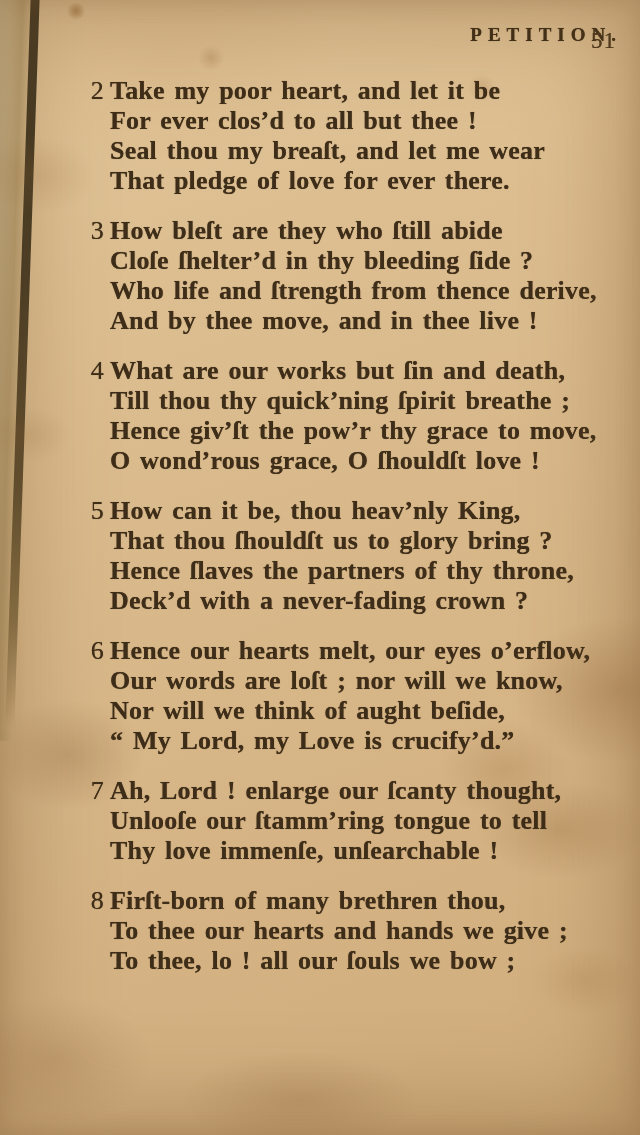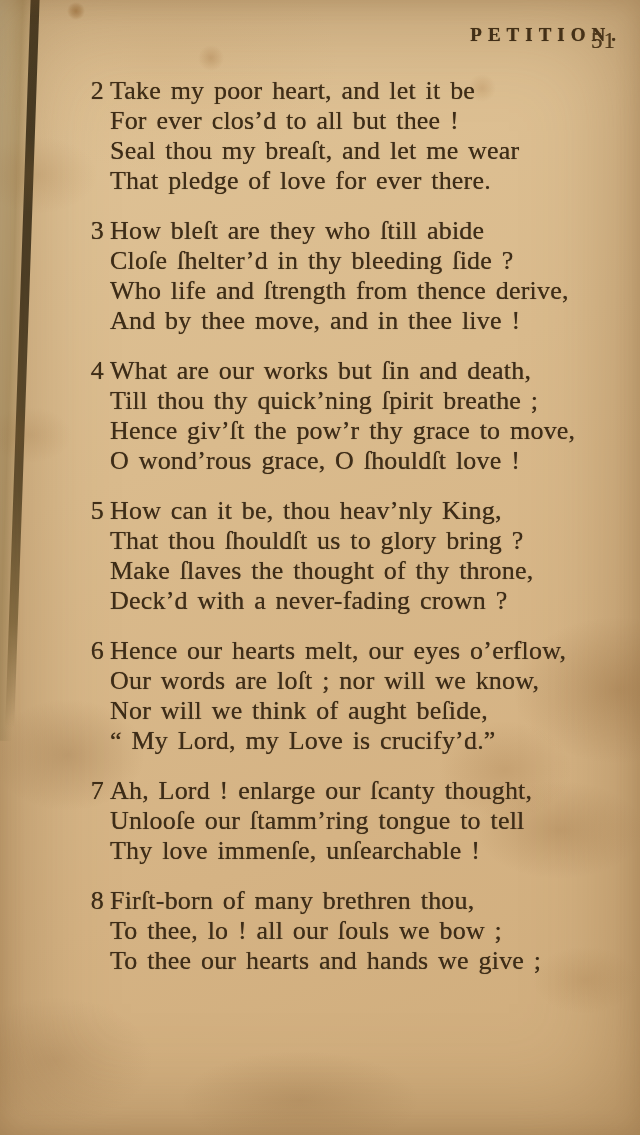--- a/index.html
+++ b/index.html
@@ -82,21 +82,21 @@
     text-shadow: 0 0 0.7px rgba(62, 45, 24, 0.78);
   }
   .stanza { display: flex; margin-bottom: 20px; }
   .num {
     width: 26px;
     flex: 0 0 26px;
     text-align: right;
     padding-right: 6px;
   }
   .lines { flex: 1; }
-  .line { white-space: nowrap; }
+  .line { white-space: nowrap; font-weight: bold; }
 </style>
 </head>
 <body>
 
 <div class="page">
 
   <div class="binding-light"></div>
   <div class="binding-dark"></div>
   <div class="stains"></div>
 
@@ -135,21 +135,21 @@
         <div class="line">Hence giv’ſt the pow’r thy grace to move,</div>
         <div class="line">O wond’rous grace, O ſhouldſt love !</div>
       </div>
     </div>
 
     <div class="stanza">
       <div class="num">5</div>
       <div class="lines">
         <div class="line">How can it be, thou heav’nly King,</div>
         <div class="line">That thou ſhouldſt us to glory bring ?</div>
-        <div class="line">Make ſlaves the thought of thy throne,</div>
+        <div class="line">Hence ſlaves the partners of thy throne,</div>
         <div class="line">Deck’d with a never-fading crown ?</div>
       </div>
     </div>
 
     <div class="stanza">
       <div class="num">6</div>
       <div class="lines">
         <div class="line">Hence our hearts melt, our eyes o’erflow,</div>
         <div class="line">Our words are loſt ; nor will we know,</div>
         <div class="line">Nor will we think of aught beſide,</div>
@@ -163,21 +163,21 @@
         <div class="line">Ah, Lord ! enlarge our ſcanty thought,</div>
         <div class="line">Unlooſe our ſtamm’ring tongue to tell</div>
         <div class="line">Thy love immenſe, unſearchable !</div>
       </div>
     </div>
 
     <div class="stanza">
       <div class="num">8</div>
       <div class="lines">
         <div class="line">Firſt-born of many brethren thou,</div>
+        <div class="line">To thee our hearts and hands we give ;</div>
         <div class="line">To thee, lo ! all our ſouls we bow ;</div>
-        <div class="line">To thee our hearts and hands we give ;</div>
       </div>
     </div>
 
   </div>
 
   <div class="vignette"></div>
 </div>
 
 </body></html>

